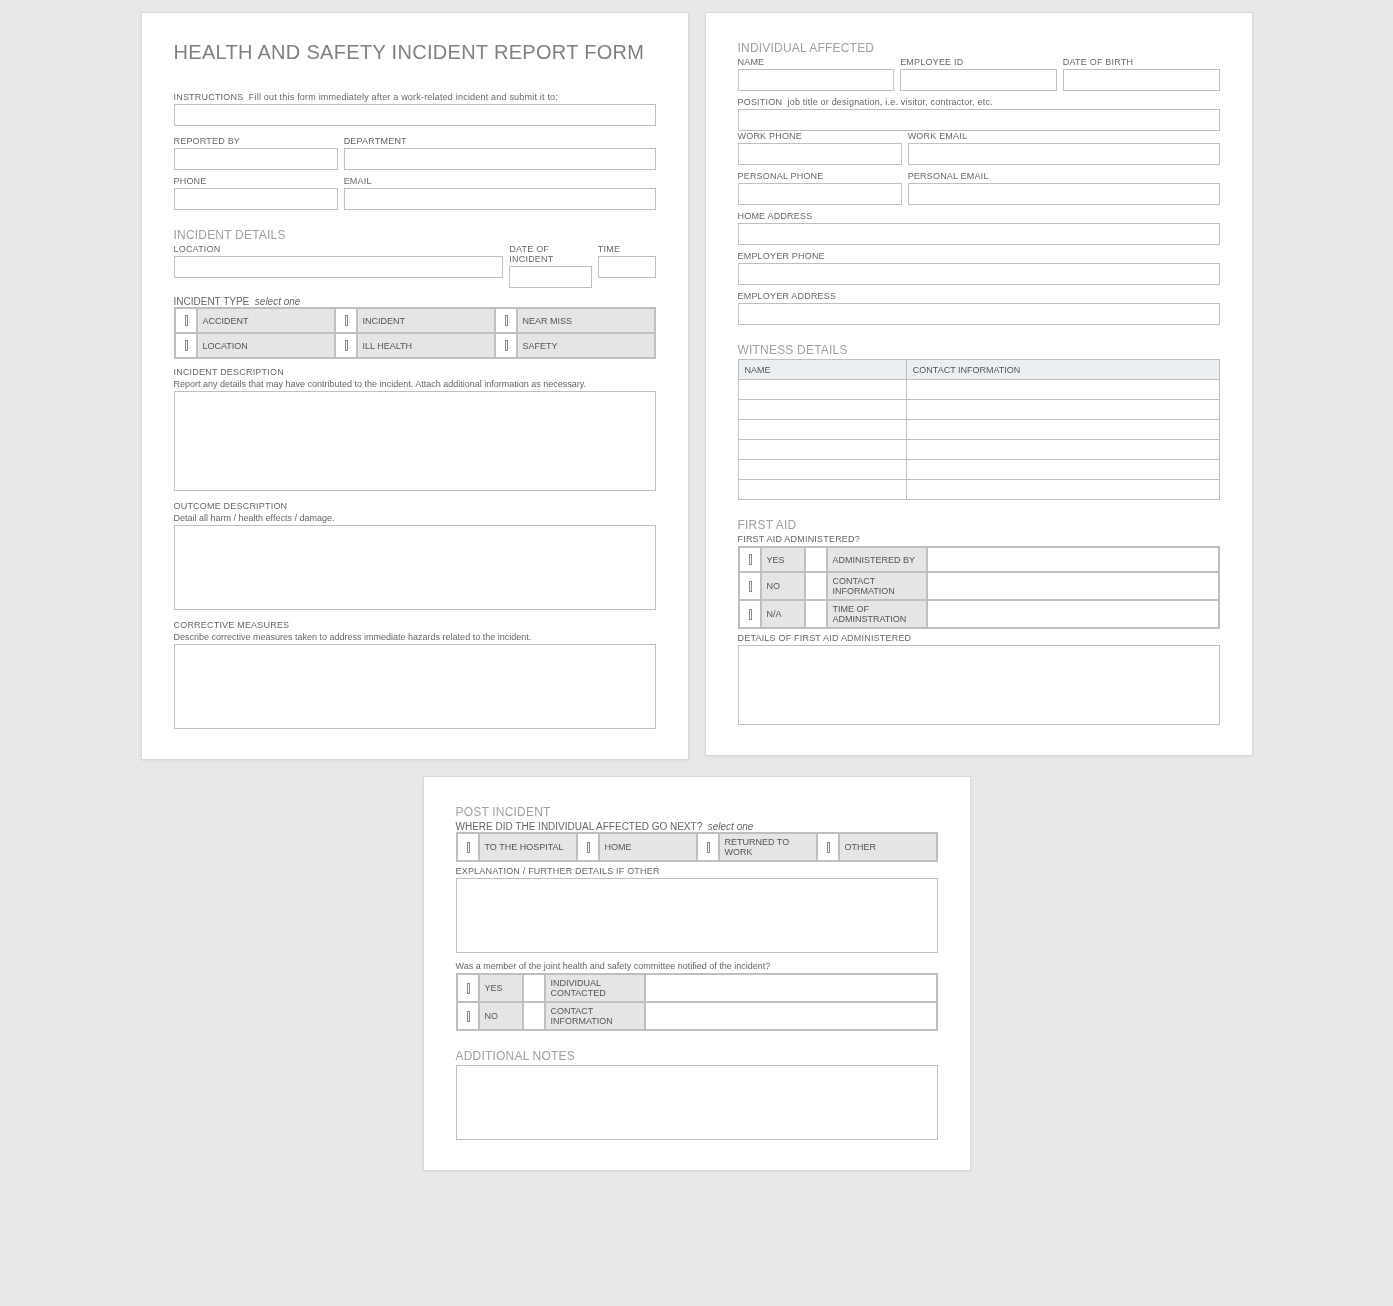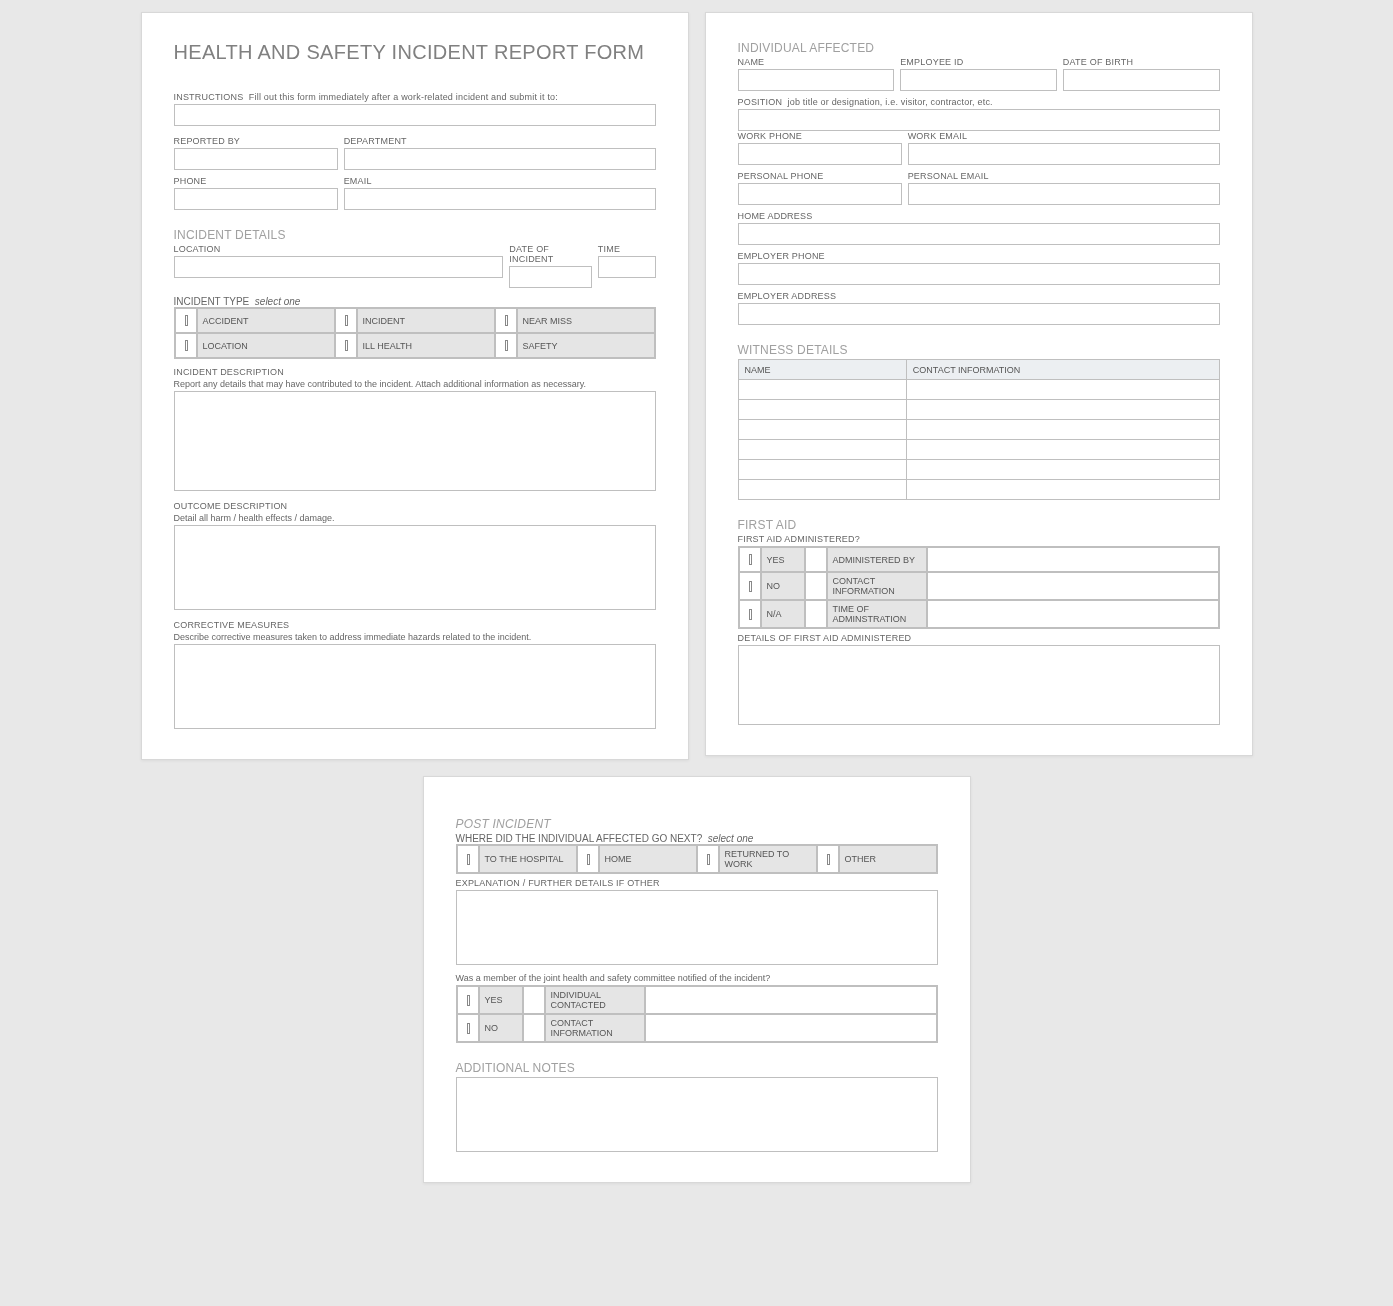--- a/index.html
+++ b/index.html
@@ -327,21 +327,21 @@
     <div class="cell light">TIME OF ADMINSTRATION</div>
     <div class="cell input-cell">
         <input style="">
       </div>
   </div>
   <div class="label" style="margin-top:4px;">DETAILS OF FIRST AID ADMINISTERED</div>
   <textarea class="textarea" style="height: 80px;"></textarea>
 </div>
 
 <div class="page page3">
-  <h2 class="section" style="margin-top:12px;font-style:italic;">POST INCIDENT</h2>
+  <h2 class="section" style="margin-top:0;">POST INCIDENT</h2>
   <div>
     <span class="label-inline">WHERE DID THE INDIVIDUAL AFFECTED GO NEXT?</span>&nbsp;
     <span class="label-inline" style="font-style:italic;">select one</span>
   </div>
   <div class="grid-check" style="grid-template-columns: 22px 1fr 22px 1fr 22px 1fr 22px 1fr;">
     <div class="cell check">
         <input type="checkbox" class="chkbox" style="">
       </div>
     <div class="cell light">TO THE HOSPITAL</div>
     <div class="cell check">

